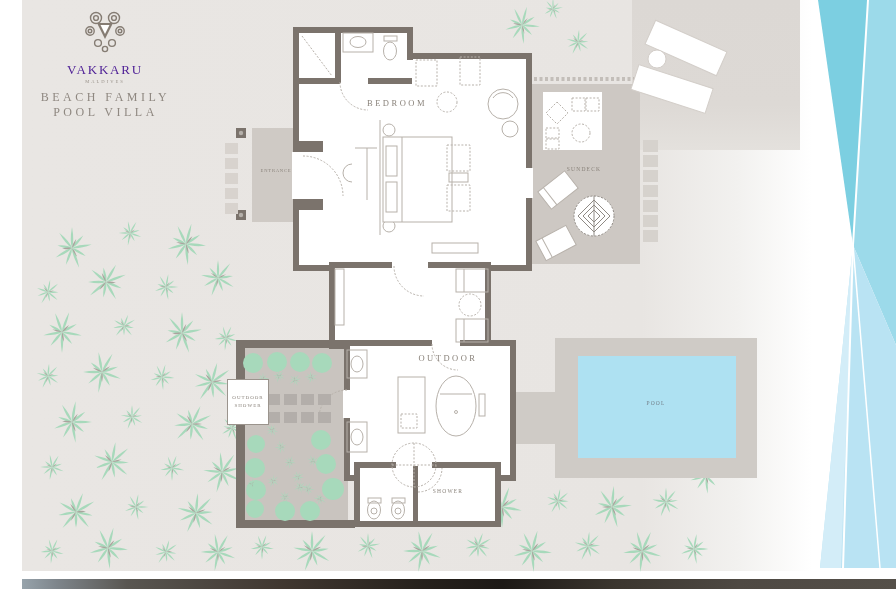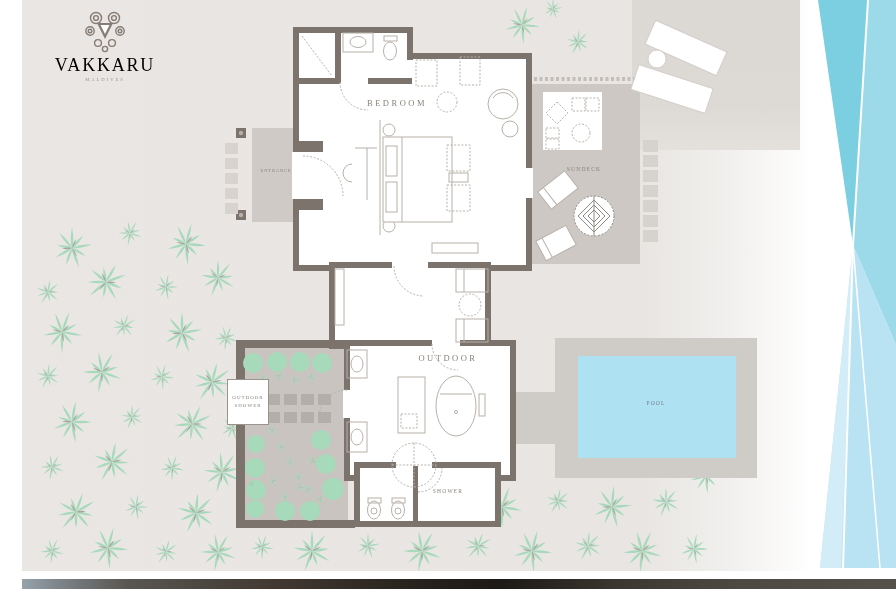--- a/index.html
+++ b/index.html
@@ -25,21 +25,21 @@
   .lbl-room{font-size:8.5px;letter-spacing:2.5px;}
   .lbl-tiny{font-size:5.5px;letter-spacing:1.2px;}
   .lbl-entrance{font-size:4.6px;letter-spacing:0.8px;}
   .lbl-pool{color:#74818b;}
   .outdoor-box{left:227px;top:379px;width:42px;height:46px;background:#ffffff;
     border:1px solid #9b948d;box-sizing:border-box;display:flex;flex-direction:column;
     justify-content:center;align-items:center;}
   .outdoor-box div{font-size:5px;letter-spacing:1px;color:#8a837b;line-height:8px;}
   
   .brand{left:30px;top:8px;width:150px;text-align:center;}
-  .brand-name{font-size:18px;letter-spacing:1.8px;color:#000000;margin-top:1px;}
+  .brand-name{font-size:13px;letter-spacing:1.8px;color:#4c1d95;margin-top:8px;}
   .brand-sub{font-size:4.6px;letter-spacing:2px;color:#9a938b;margin-top:1px;}
   .title{left:28px;top:90px;width:155px;text-align:center;font-size:12px;
     letter-spacing:3.5px;color:#8f8881;line-height:15px;}
   svg{display:block;}
   .nopointer{pointer-events:none;}
 </style>
 </head>
 <body>
 
 <div class="page">
@@ -356,20 +356,24 @@
         <circle cx="15" cy="35" r="3.4"></circle>
           <circle cx="29" cy="35" r="3.4"></circle>
         <circle cx="22" cy="41" r="2.6"></circle>
       </g>
       <path d="M14,15 L30,15 L22,31 Z" fill="#857c73"></path>
       <path d="M17.5,17 L26.5,17 L22,26 Z" fill="#ffffff"></path>
     </svg>
     <div class="brand-name">VAKKARU</div>
     <div class="brand-sub">MALDIVES</div>
   </div>
+  <div class="abs title">
+    <div>BEACH FAMILY</div>
+    <div>POOL VILLA</div>
+  </div>
 
   <div class="lbl lbl-room" style="left:347px;top:98px;width:100px">BEDROOM</div>
   <div class="lbl lbl-room" style="left:398px;top:353px;width:100px">OUTDOOR</div>
   <div class="lbl lbl-entrance" style="left:252px;top:168px;width:48px">ENTRANCE</div>
   <div class="lbl lbl-tiny" style="left:546px;top:166px;width:76px">SUNDECK</div>
   <div class="abs outdoor-box">
     <div>OUTDOOR</div>
     <div>SHOWER</div>
   </div>
   <div class="lbl lbl-tiny" style="left:410px;top:488px;width:76px">SHOWER</div>

